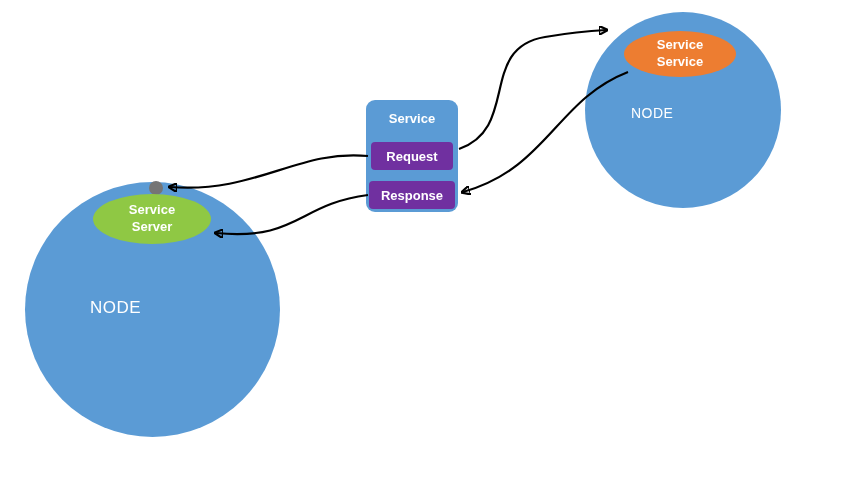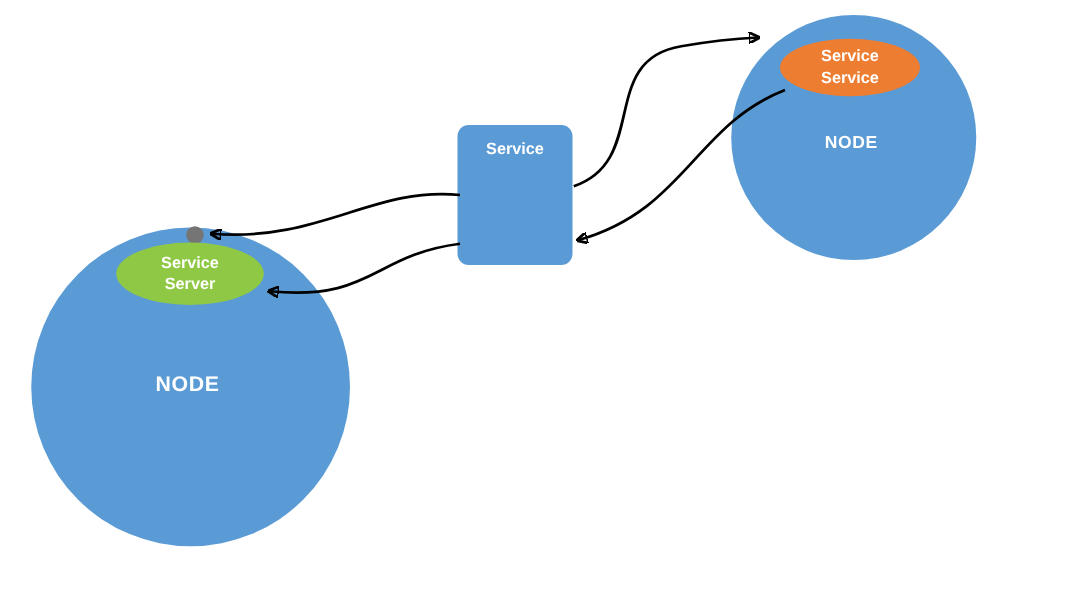--- a/index.html
+++ b/index.html
@@ -20,22 +20,22 @@
   
   .node-circle {
     border-radius: 50%;
     background: var(--node-blue, #5b9bd5);
   }
   .node-circle.left  { left: 25px;  top: 182px; width: 255px; height: 255px; }
   .node-circle.right { left: 585px; top: 12px;  width: 196px; height: 196px; }
 
   .node-label {
     color: var(--text-white, #ffffff);
-    font-weight: bold;
-    text-align: center;
+    font-weight: normal;
+    text-align: left;
     letter-spacing: 0.5px;
   }
   .node-label.left  { left: 90px;  top: 298px; width: 120px; font-size: 17px; }
   .node-label.right { left: 631px; top: 105px; width: 100px; font-size: 14px; }
 
   
   .mini-ellipse {
     border-radius: 50%;
     color: var(--text-white, #ffffff);
     font-weight: bold;
@@ -118,20 +118,22 @@
   <div class="abs node-circle right"></div>
   <div class="abs node-label right">NODE</div>
 
   <div class="abs mini-ellipse server-ellipse">
     <span>Service</span>
     <span>Service</span>
   </div>
 
   <div class="abs service-box"></div>
   <div class="abs service-title">Service</div>
+  <div class="abs action-box request-box">Request</div>
+  <div class="abs action-box response-box">Response</div>
 
   <svg class="abs connectors" viewBox="0 0 854 480" xmlns="http://www.w3.org/2000/svg">
     <defs>
       <marker id="arrowhead" markerWidth="9" markerHeight="9" refX="7" refY="4.5" orient="auto" markerUnits="userSpaceOnUse">
         <path d="M0,0 L9,4.5 L0,9 Z" fill="#000000" stroke="none"></path>
       </marker>
     </defs>
     <path d="M 459 149 C 520 128, 478 48, 545 37 C 568 33, 585 31, 606 30" marker-end="url(#arrowhead)"></path>
     <path d="M 628 72 C 556 100, 548 168, 463 192" marker-end="url(#arrowhead)"></path>
     <path d="M 368 156 C 298 149, 256 194, 170 187" marker-end="url(#arrowhead)"></path>

